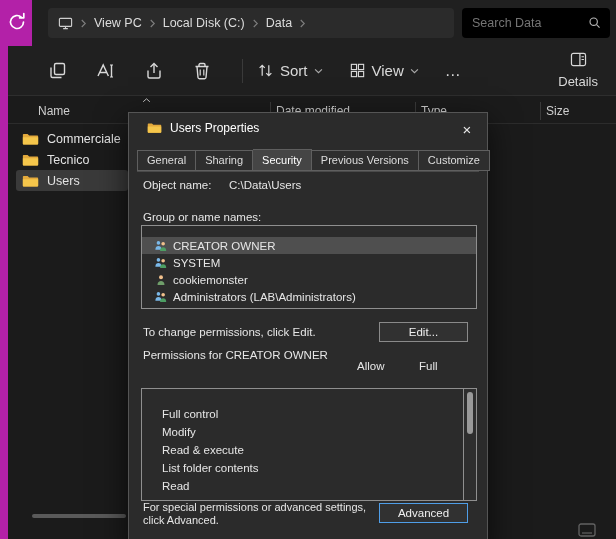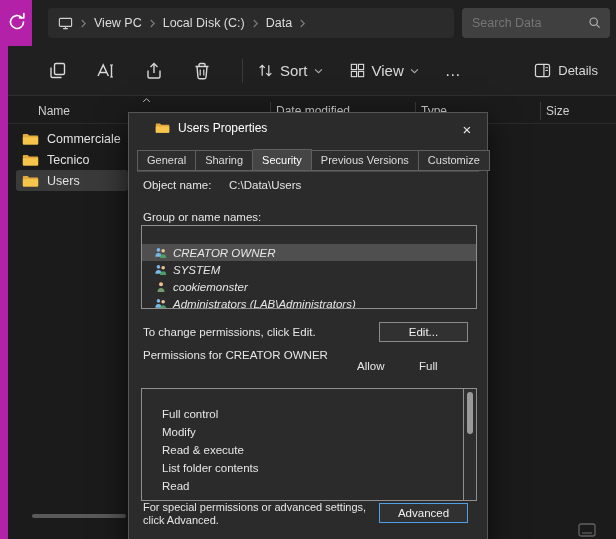--- a/index.html
+++ b/index.html
@@ -15,34 +15,34 @@
   .accent-corner { position:absolute; left:0; top:0; width:32px; height:46px; background:#b321a8; z-index:6; }
   .refresh-btn { position:absolute; left:6px; top:11px; width:22px; height:22px; cursor:pointer; }
 
   
   .explorer { position:absolute; left:8px; top:0; right:0; bottom:0; background:#1b1b1b; }
   .addr-row { position:absolute; left:0; right:0; top:0; height:46px; background:#202020; }
   .crumb-pill { position:absolute; left:40px; top:8px; width:406px; height:30px; background:#2b2b2b;
     border-radius:4px; display:flex; align-items:center; gap:7px; padding:0 10px; color:#dcdcdc; font-size:12.5px; }
   .crumb { cursor:pointer; white-space:nowrap; }
   .sep-ico { opacity:.75; }
-  .searchbox { position:absolute; left:454px; top:8px; width:148px; height:30px; background:#404040;
+  .searchbox { position:absolute; left:454px; top:8px; width:148px; height:30px; background:#000000;
     border-radius:4px; display:flex; align-items:center; padding:0 8px 0 10px; }
   .searchbox input { flex:1; background:transparent; border:0; outline:0; color:#a9a9a9;
     font-family:inherit; font-size:12.5px; min-width:0; }
 
   .toolbar { position:absolute; left:0; right:0; top:46px; height:50px; background:#202020;
     border-bottom:1px solid #2e2e2e; display:flex; align-items:center; padding-left:40px; }
   .tb-ico { width:20px; height:20px; margin-right:28px; cursor:pointer; flex:0 0 auto; }
   .tb-sep { width:1px; height:24px; background:#3a3a3a; margin:0 14px 0 2px; }
   .tb-group { display:flex; align-items:center; gap:6px; color:#d9d9d9; font-size:15px;
     margin-right:26px; cursor:pointer; white-space:nowrap; }
   .tb-more { font-size:16px; color:#d9d9d9; cursor:pointer; margin-right:10px; letter-spacing:1px; }
   .tb-spacer { flex:1; }
-  .tb-details { display:flex; align-items:center; gap:7px; color:#d9d9d9; font-size:13px; margin-right:18px; cursor:pointer; }
+  .tb-details { display:flex; align-items:center; gap:7px; color:#d9d9d9; font-size:13px; margin-right:18px; cursor:pointer;flex-direction:column; }
 
   .cols { position:absolute; left:0; right:0; top:98px; height:26px; color:#cfcfcf; font-size:12px;
     border-bottom:1px solid #2c2c2c; }
   .col-label { position:absolute; top:6px; cursor:pointer; }
   .col-div { position:absolute; top:4px; width:1px; height:18px; background:#3a3a3a; }
   .sort-caret { position:absolute; top:0; }
 
   .files { position:absolute; left:0; right:0; top:128px; }
   .file-row { position:relative; height:21px; display:flex; align-items:center; padding-left:14px; gap:8px;
     color:#e2e2e2; font-size:12.5px; cursor:pointer; }
@@ -50,36 +50,36 @@
     border-radius:3px; z-index:0; }
   .file-row > * { position:relative; z-index:1; }
 
   .hscrollbar { position:absolute; left:24px; top:514px; width:94px; height:4px; background:#5a5a5a;
     border-radius:2px; cursor:pointer; }
   .tray-ico { position:absolute; left:570px; top:523px; width:18px; height:14px; opacity:.75; cursor:pointer; }
 
   
   .dialog { position:absolute; left:128px; top:112px; width:360px; height:440px; background:#2b2b2b;
     border:1px solid #555; box-shadow:0 10px 30px rgba(0,0,0,.65); z-index:20; font-size:11.5px; }
-  .dlg-title { position:absolute; left:16px; right:0; top:0; height:30px; display:flex; align-items:center;
+  .dlg-title { position:absolute; left:8px; right:0; top:0; height:30px; display:flex; align-items:center;
     gap:8px; padding:12px 10px; font-size:12px; color:#fff; }
   .dlg-close { position:absolute; right:8px; top:4px; width:24px; height:24px; display:flex;
     align-items:center; justify-content:center; font-size:15px; color:#e8e8e8; cursor:pointer; }
   .tabs { position:absolute; left:8px; top:36px; display:flex; align-items:flex-end; }
   .tab { padding:3px 9px 4px; border:1px solid #5f5f5f; border-left-width:0; background:#2e2e2e;
     color:#ddd; font-size:11px; cursor:pointer; white-space:nowrap; }
   .tab:first-child { border-left-width:1px; }
   .tab.active { background:#454545; color:#fff; padding-top:4px; }
   .tab-line { position:absolute; left:8px; right:8px; top:58px; border-top:1px solid #4a4a4a; }
 
   .obj-row { position:absolute; left:14px; top:66px; right:12px; color:#e6e6e6; }
   .obj-val { position:absolute; left:86px; top:0; }
   .grp-label { position:absolute; left:14px; top:98px; }
   .listbox { position:absolute; left:12px; background:#2b2b2b; border:1px solid #8f8f8f; overflow:hidden; }
-  .grp-list { top:112px; width:336px; height:84px; padding-top:18px;font-style:italic; }
+  .grp-list { top:112px; width:336px; height:84px; padding-top:11px; }
   .grp-row { height:17px; display:flex; align-items:center; gap:5px; padding-left:12px; cursor:pointer; white-space:nowrap; }
   .grp-row.selected { background:#4f4f4f; }
   .edit-hint { position:absolute; left:14px; top:213px; }
   .btn { position:absolute; width:89px; height:20px; background:#313131; border:1px solid #8a8a8a;
     color:#f0f0f0; font-size:11.5px; display:flex; align-items:center; justify-content:center;
     cursor:pointer; font-family:inherit; }
   .edit-btn { left:250px; top:209px; }
   .perm-label { position:absolute; left:14px; top:235px; width:205px; line-height:14px; }
   .allow-label { position:absolute; left:228px; top:247px; }
   .deny-label  { position:absolute; left:290px; top:247px; }

